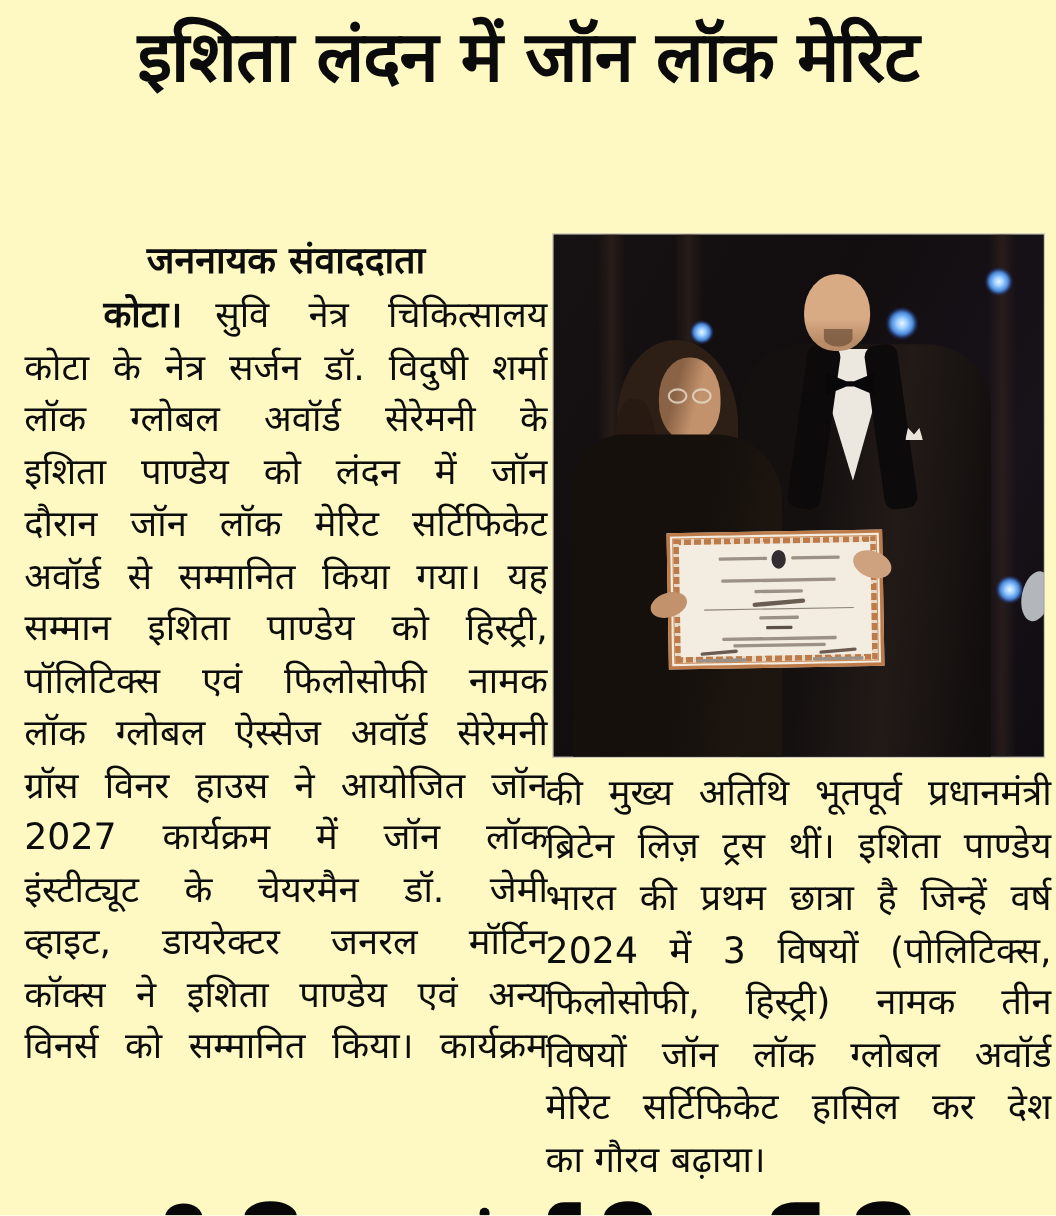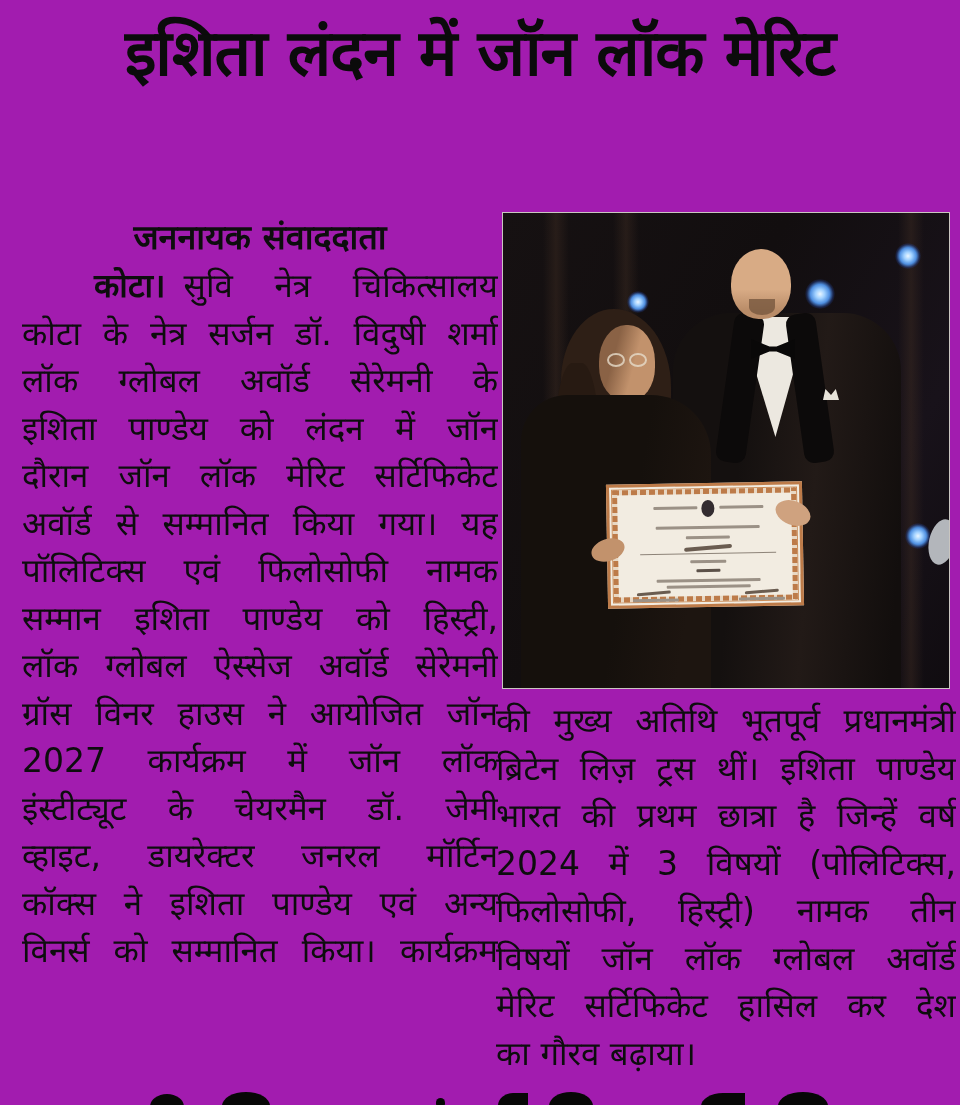--- a/index.html
+++ b/index.html
@@ -1,19 +1,19 @@
 <!DOCTYPE html>
 <html><head>
 <meta charset="utf-8">
 <style>
   * { margin:0; padding:0; box-sizing:border-box; }
   html,body { background:#ffffff; }
   .page {
     position:relative; width:960px; height:1105px;
-    background:#a21caf; overflow:hidden;
+    background:#fef9c3; overflow:hidden;
     font-family:"DejaVu Sans", sans-serif;
     color:#0d0d0d;
   }
   
   .headline { position:absolute; top:4px; left:0; width:960px; text-align:center; }
   .headline .hl {
     font-size:64px; line-height:98px; font-weight:800;
     letter-spacing:-1px; white-space:nowrap; color:#0b0b0b;
   }
   
@@ -24,21 +24,21 @@
     font-size:33px; line-height:47.5px; font-weight:500;
     white-space:nowrap; overflow:hidden;
     text-align:justify; text-align-last:justify;
   }
   .bline.last { text-align-last:left; }
   .byline {
     font-size:34px; line-height:50px; font-weight:800;
     text-align:center; text-align-last:center; white-space:nowrap;
   }
   .lead-indent { padding-left:72px; }
-  .bold-dateline { font-weight:800; margin-right:18px; }
+  .bold-dateline { font-weight:800; margin-right:30px; }
   
   .photo {
     position:relative; margin-left:6px; width:448px; height:477px;
     background:linear-gradient(120deg,#161112 0%,#120e0f 40%,#18121a 75%,#100c10 100%);
     border:1px solid #c9c6c0; overflow:hidden;
   }
   .fold { position:absolute; top:0; bottom:0; width:26px;
     background:linear-gradient(90deg,rgba(0,0,0,0) 0%,rgba(62,44,34,0.45) 50%,rgba(0,0,0,0) 100%); }
   .light { position:absolute; border-radius:50%;
     background:radial-gradient(circle,#eaf6ff 0%,#9fd0ff 22%,#4f8fe0 45%,rgba(40,80,180,0.35) 62%,rgba(0,0,0,0) 72%); }
@@ -106,22 +106,22 @@
   </div>
 
   <div class="col col-left">
     <div class="byline">जननायक संवाददाता</div>
     <div class="bline lead-indent"><span class="bold-dateline">कोटा।</span><span>सुवि नेत्र चिकित्सालय</span></div>
     <div class="bline">कोटा के नेत्र सर्जन डॉ. विदुषी शर्मा</div>
     <div class="bline">लॉक ग्लोबल अवॉर्ड सेरेमनी के</div>
     <div class="bline">इशिता पाण्डेय को लंदन में जॉन</div>
     <div class="bline">दौरान जॉन लॉक मेरिट सर्टिफिकेट</div>
     <div class="bline">अवॉर्ड से सम्मानित किया गया। यह</div>
+    <div class="bline">सम्मान इशिता पाण्डेय को हिस्ट्री,</div>
     <div class="bline">पॉलिटिक्स एवं फिलोसोफी नामक</div>
-    <div class="bline">सम्मान इशिता पाण्डेय को हिस्ट्री,</div>
     <div class="bline">लॉक ग्लोबल ऐस्सेज अवॉर्ड सेरेमनी</div>
     <div class="bline">ग्रॉस विनर हाउस ने आयोजित जॉन</div>
     <div class="bline">2027 कार्यक्रम में जॉन लॉक</div>
     <div class="bline">इंस्टीट्यूट के चेयरमैन डॉ. जेमी</div>
     <div class="bline">व्हाइट, डायरेक्टर जनरल मॉर्टिन</div>
     <div class="bline">कॉक्स ने इशिता पाण्डेय एवं अन्य</div>
     <div class="bline">विनर्स को सम्मानित किया। कार्यक्रम</div>
   </div>
 
   <div class="col col-right">

